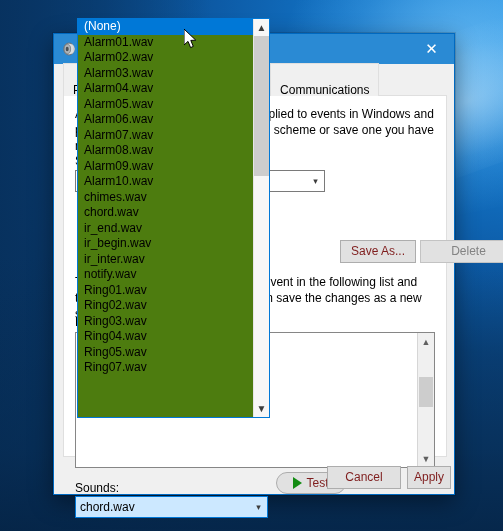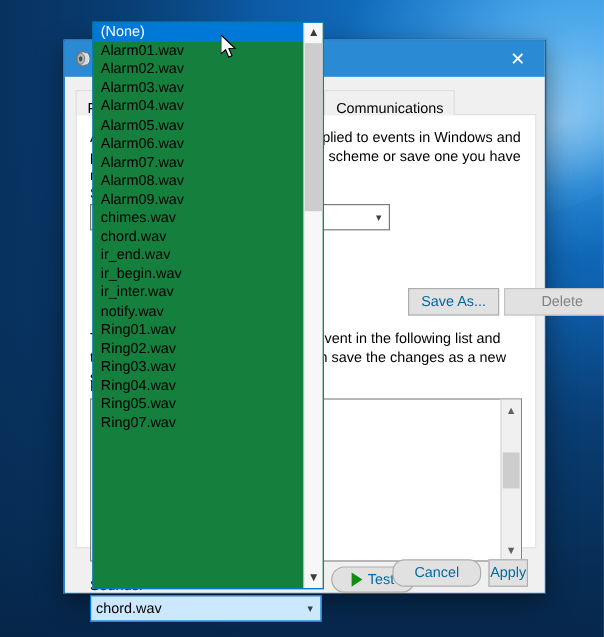--- a/index.html
+++ b/index.html
@@ -80,21 +80,21 @@
 
   
   #tabstrip {
     position: absolute; left: 9px; top: 40px;
     width: 384px; height: 22px;
     display: flex; align-items: flex-end;
     z-index: 2;
   }
   .tab {
     height: 21px; line-height: 21px;
-    padding: 4px 9px;
+    padding: 16px 9px;
     font-size: 12px;
     color: #000;
     background: #f0f0f0;
     border: 1px solid #dfdfdf;
     border-bottom: none;
     margin-right: 1px;
     box-sizing: border-box;
     white-space: nowrap;
   }
   .tab.active {
@@ -143,21 +143,21 @@
   }
   #scheme-combo { left: 11px; top: 74px; width: 250px; }
 
   .winbtn {
     position: absolute;
     box-sizing: border-box;
     background: #e1e1e1;
     border: 1px solid #adadad;
     font-family: "Liberation Sans", sans-serif;
     font-size: 12px;
-    color: #0369a1;
+    color: #7f1d1d;
     height: 23px;
     text-align: center;
     line-height: 21px;
     cursor: default;
     white-space: nowrap;
   }
   .winbtn.disabled { color: #838383; background: #e1e1e1; border-color: #c3c3c3; }
   .winbtn.default  { border: 2px solid #0078d7; line-height: 19px; }
 
   #btn-saveas { left: 276px; top: 144px; width: 76px; }
@@ -206,29 +206,29 @@
     border-left: 9px solid #128b12;
     border-top: 6px solid transparent;
     border-bottom: 6px solid transparent;
     vertical-align: -2px;
     margin-right: 4px;
   }
 
   
   #footer { position: absolute; left: 0; top: 424px; width: 400px; height: 36px; }
   #btn-ok     { left: 193px; top: 8px; width: 74px; }
-  #btn-cancel { left: 273px; top: 8px; width: 74px; border-radius: 10px; }
-  #btn-apply  { left: 353px; top: 8px; width: 33px; }
+  #btn-cancel { left: 273px; top: 8px; width: 74px; }
+  #btn-apply  { left: 353px; top: 8px; width: 44px; }
 
   
   #dropdown {
     position: absolute;
     left: 77px; top: 18px;
-    width: 193px; height: 473px;
-    background: #15803d;
+    width: 193px; height: 400px;
+    background: #4d7c0f;
     border: 1px solid #0078d7;
     box-sizing: border-box;
     z-index: 50;
     overflow: hidden;
     padding-left: 12px;
   }
   #dd-items {
     position: absolute; left: 0; top: 0;
     width: 176px; height: 100%;
   }
@@ -368,20 +368,21 @@
       <div class="dd-item selected"><span>(None)</span></div>
       <div class="dd-item"><span>Alarm01.wav</span></div>
       <div class="dd-item"><span>Alarm02.wav</span></div>
       <div class="dd-item"><span>Alarm03.wav</span></div>
       <div class="dd-item"><span>Alarm04.wav</span></div>
       <div class="dd-item"><span>Alarm05.wav</span></div>
       <div class="dd-item"><span>Alarm06.wav</span></div>
       <div class="dd-item"><span>Alarm07.wav</span></div>
       <div class="dd-item"><span>Alarm08.wav</span></div>
       <div class="dd-item"><span>Alarm09.wav</span></div>
+      <div class="dd-item"><span>Alarm10.wav</span></div>
       <div class="dd-item"><span>chimes.wav</span></div>
       <div class="dd-item"><span>chord.wav</span></div>
       <div class="dd-item"><span>ir_end.wav</span></div>
       <div class="dd-item"><span>ir_begin.wav</span></div>
       <div class="dd-item"><span>ir_inter.wav</span></div>
       <div class="dd-item"><span>notify.wav</span></div>
       <div class="dd-item"><span>Ring01.wav</span></div>
       <div class="dd-item"><span>Ring02.wav</span></div>
       <div class="dd-item"><span>Ring03.wav</span></div>
       <div class="dd-item"><span>Ring04.wav</span></div>

